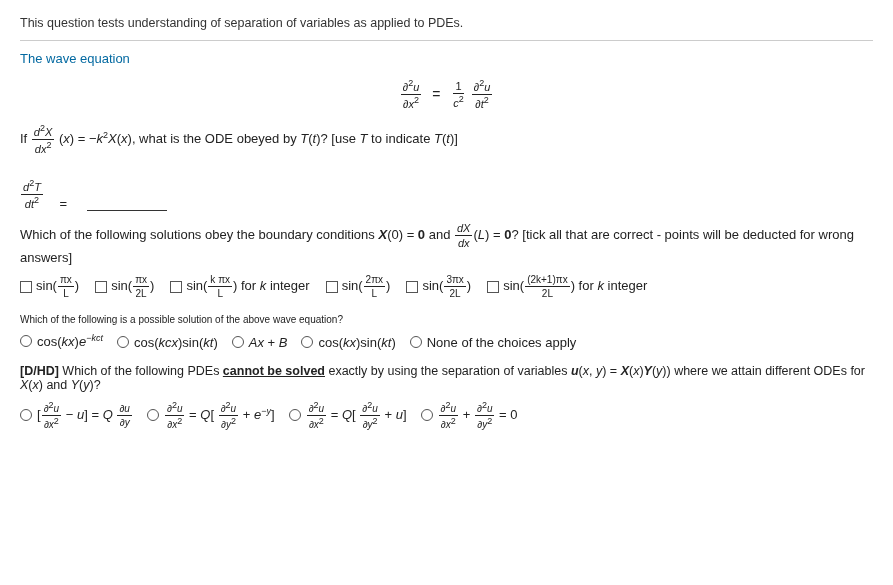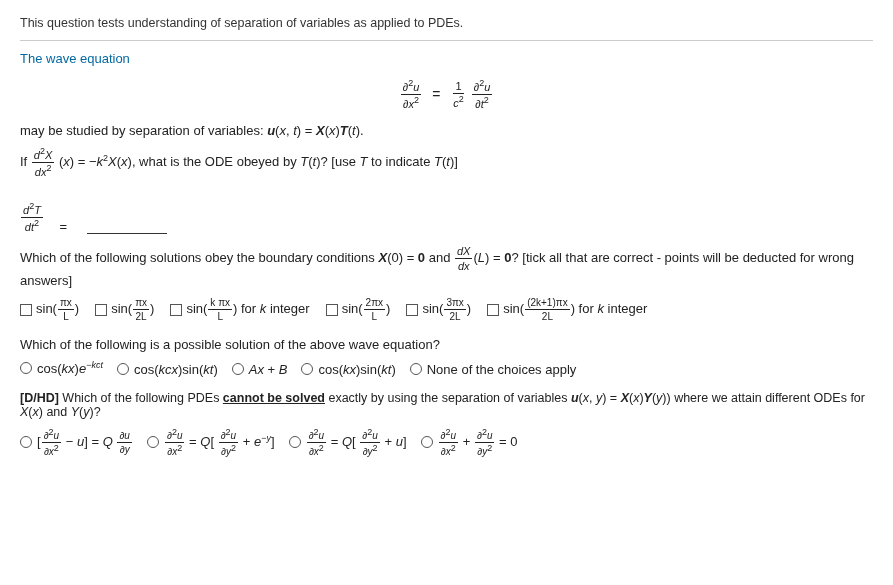--- a/index.html
+++ b/index.html
@@ -65,21 +65,21 @@
     }
     .checkbox-sq {
       width: 12px;
       height: 12px;
       border: 1px solid #555;
       display: inline-block;
       background: #fff;
       flex-shrink: 0;
     }
     .possible-q {
-      font-size: 13px;
+      font-size: 10px;
       margin-bottom: 8px;
     }
     .possible-answers {
       display: flex;
       flex-wrap: wrap;
       gap: 18px 14px;
       align-items: flex-end;
       margin-bottom: 6px;
     }
     .radio-item {
@@ -161,23 +161,20 @@
         <span class="num">1</span>
         <span class="den"><span class="italic">c</span><sup>2</sup></span>
       </span>
       <span class="frac">
         <span class="num">∂<sup>2</sup><span class="italic">u</span></span>
         <span class="den">∂<span class="italic">t</span><sup>2</sup></span>
       </span>
     </span>
   </div>
 
-  <div class="sep-text">
-    may be studied by separation of variables: <span class="bold italic">u</span>(<span class="italic">x</span>, <span class="italic">t</span>) = <span class="bold italic">X</span>(<span class="italic">x</span>)<span class="bold italic">T</span>(<span class="italic">t</span>).
-  </div>
 
   <div class="ode-question">
     If
     <span class="frac">
       <span class="num"><span class="italic">d</span><sup>2</sup><span class="italic">X</span></span>
       <span class="den"><span class="italic">dx</span><sup>2</sup></span>
     </span>
     (<span class="italic">x</span>) = −<span class="italic">k</span><sup>2</sup><span class="italic">X</span>(<span class="italic">x</span>), what is the ODE obeyed by <span class="italic">T</span>(<span class="italic">t</span>)? [use <span class="italic">T</span> to indicate <span class="italic">T</span>(<span class="italic">t</span>)]
   </div>
   <div style="margin: 6px 0 10px 0; display:flex; align-items:flex-end; gap:12px;">

